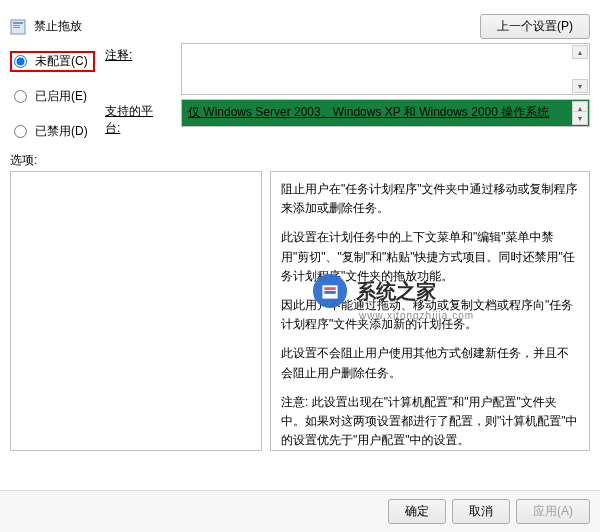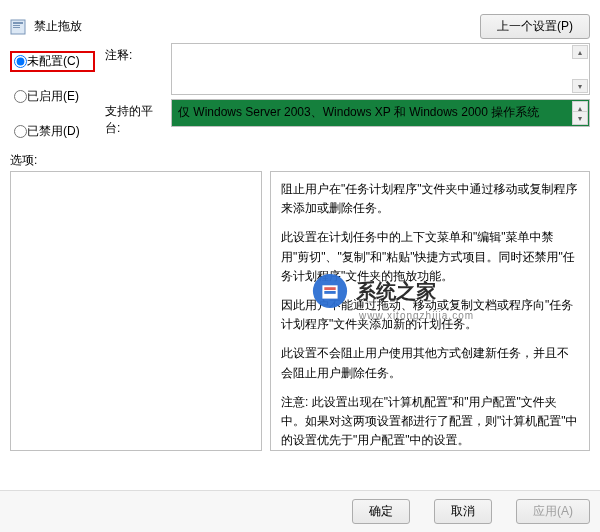--- a/index.html
+++ b/index.html
@@ -46,31 +46,31 @@
     .radio-col {
       width: 85px;
       display: flex;
       flex-direction: column;
       gap: 14px;
       padding-top: 8px;
     }
     .radio-item {
       display: flex;
       align-items: center;
-      gap: 0;
+      gap: 8px;
       font-size: 12px;
       padding: 2px 4px;
     }
     .radio-item.highlighted {
       border: 2px solid #e00000;
       padding: 0px 2px;
     }
     .radio-item input[type="radio"] { margin: 0; width: 13px; height: 13px; }
     .right-col { flex: 1; display: flex; flex-direction: column; gap: 4px; }
-    .field-row { display: flex; gap: 6px; align-items: flex-start; }
+    .field-row { display: flex; gap: 16px; align-items: flex-start; text-decoration: underline; }
     .field-label { width: 60px; padding-top: 4px; font-size: 12px; }
     .textarea-wrap {
       flex: 1;
       border: 1px solid #c0c0c0;
       background: #fff;
       height: 52px;
       position: relative;
     }
     .platform-wrap {
       flex: 1;
@@ -156,21 +156,21 @@
     }
     .bottom-bar {
       position: absolute;
       bottom: 0;
       left: 0;
       right: 0;
       border-top: 1px solid #ddd;
       padding: 8px 10px;
       display: flex;
       justify-content: flex-end;
-      gap: 24px;
+      gap: 6px;
       background: #f7f7f7;
     }
     .btn-disabled {
       color: #a0a0a0;
     }
   </style>
 </head>
 <body>
 
 <div class="top-row">

